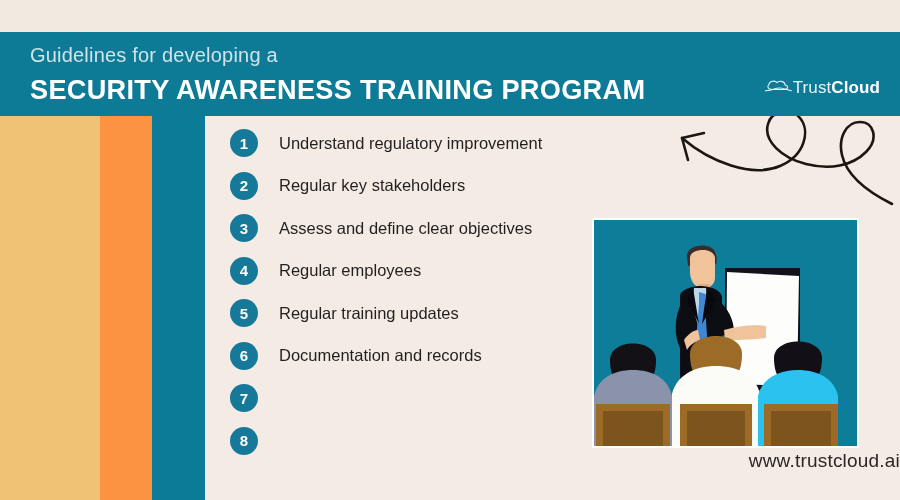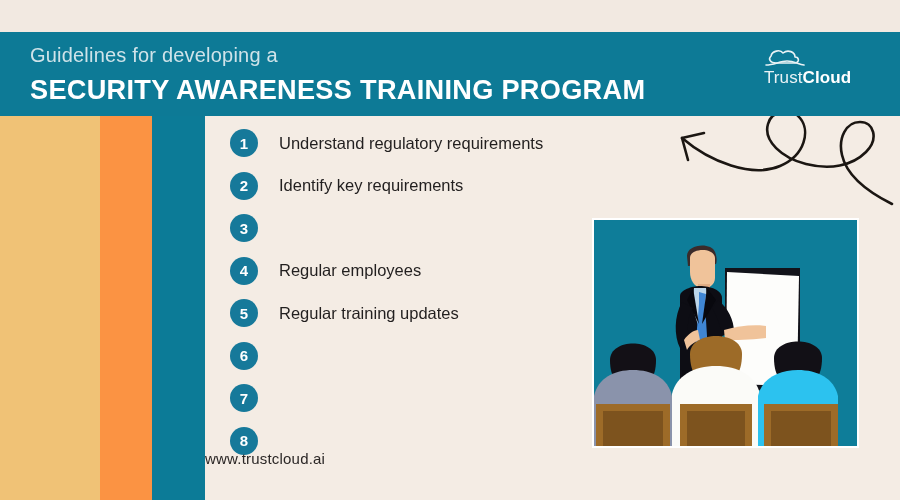--- a/index.html
+++ b/index.html
@@ -85,22 +85,22 @@
   }
 
   
   .logo {
     position: absolute;
     right: 20px;
     top: 16px;
     width: 116px;
     height: 48px;
     display: flex;
-    flex-direction: column;
-    align-items: flex-start;
+    flex-direction: row;
+    align-items: flex-end;
     justify-content: flex-start;
   }
   .logo-mark { display: block; }
   .logo-text {
     font-size: 17px;
     color: #e9f2f5;
     letter-spacing: .1px;
     line-height: 1;
     margin-top: 1px;
     white-space: nowrap;
@@ -163,22 +163,22 @@
     box-sizing: border-box;
   }
   .illustration svg { display: block; }
 
   
   .footer-url {
     position: absolute;
     left: 0;
     right: 0;
     top: 366px;   
-    text-align: left;
-    font-size: 15px;
+    text-align: right;
+    font-size: 19px;
     color: #2b2726;
     letter-spacing: .2px;
   }
 </style>
 </head>
 <body>
 
 <div id="poster">
 
   <div class="bar bar-tan"></div>
@@ -194,44 +194,46 @@
                C131,7 112,10 108,24 C103,41 122,58 146,64
                C170,70 192,66 206,52 C219,39 214,22 200,22
                C186,22 178,38 182,55 C186,73 204,90 232,104" fill="none" stroke="#1b1612" stroke-width="2.6" stroke-linecap="round" stroke-linejoin="round"></path>
       <path d="M22,38 L44,33 M22,38 L28,60" fill="none" stroke="#1b1612" stroke-width="2.6" stroke-linecap="round" stroke-linejoin="round"></path>
     </svg>
 
     <div class="list">
 
       <div class="list-item">
         <div class="num-circle">1</div>
-        <div class="item-text">Understand regulatory requirements</div>
+        <div class="item-text">Understand regulatory improvement</div>
       </div>
 
       <div class="list-item">
         <div class="num-circle">2</div>
-        <div class="item-text">Identify key requirements</div>
+        <div class="item-text">Regular key stakeholders</div>
       </div>
 
       <div class="list-item">
         <div class="num-circle">3</div>
+        <div class="item-text">Assess and define clear objectives</div>
       </div>
 
       <div class="list-item">
         <div class="num-circle">4</div>
         <div class="item-text">Regular employees</div>
       </div>
 
       <div class="list-item">
         <div class="num-circle">5</div>
         <div class="item-text">Regular training updates</div>
       </div>
 
       <div class="list-item">
         <div class="num-circle">6</div>
+        <div class="item-text">Documentation and records</div>
       </div>
 
       <div class="list-item">
         <div class="num-circle">7</div>
       </div>
 
       <div class="list-item">
         <div class="num-circle">8</div>
       </div>
 

